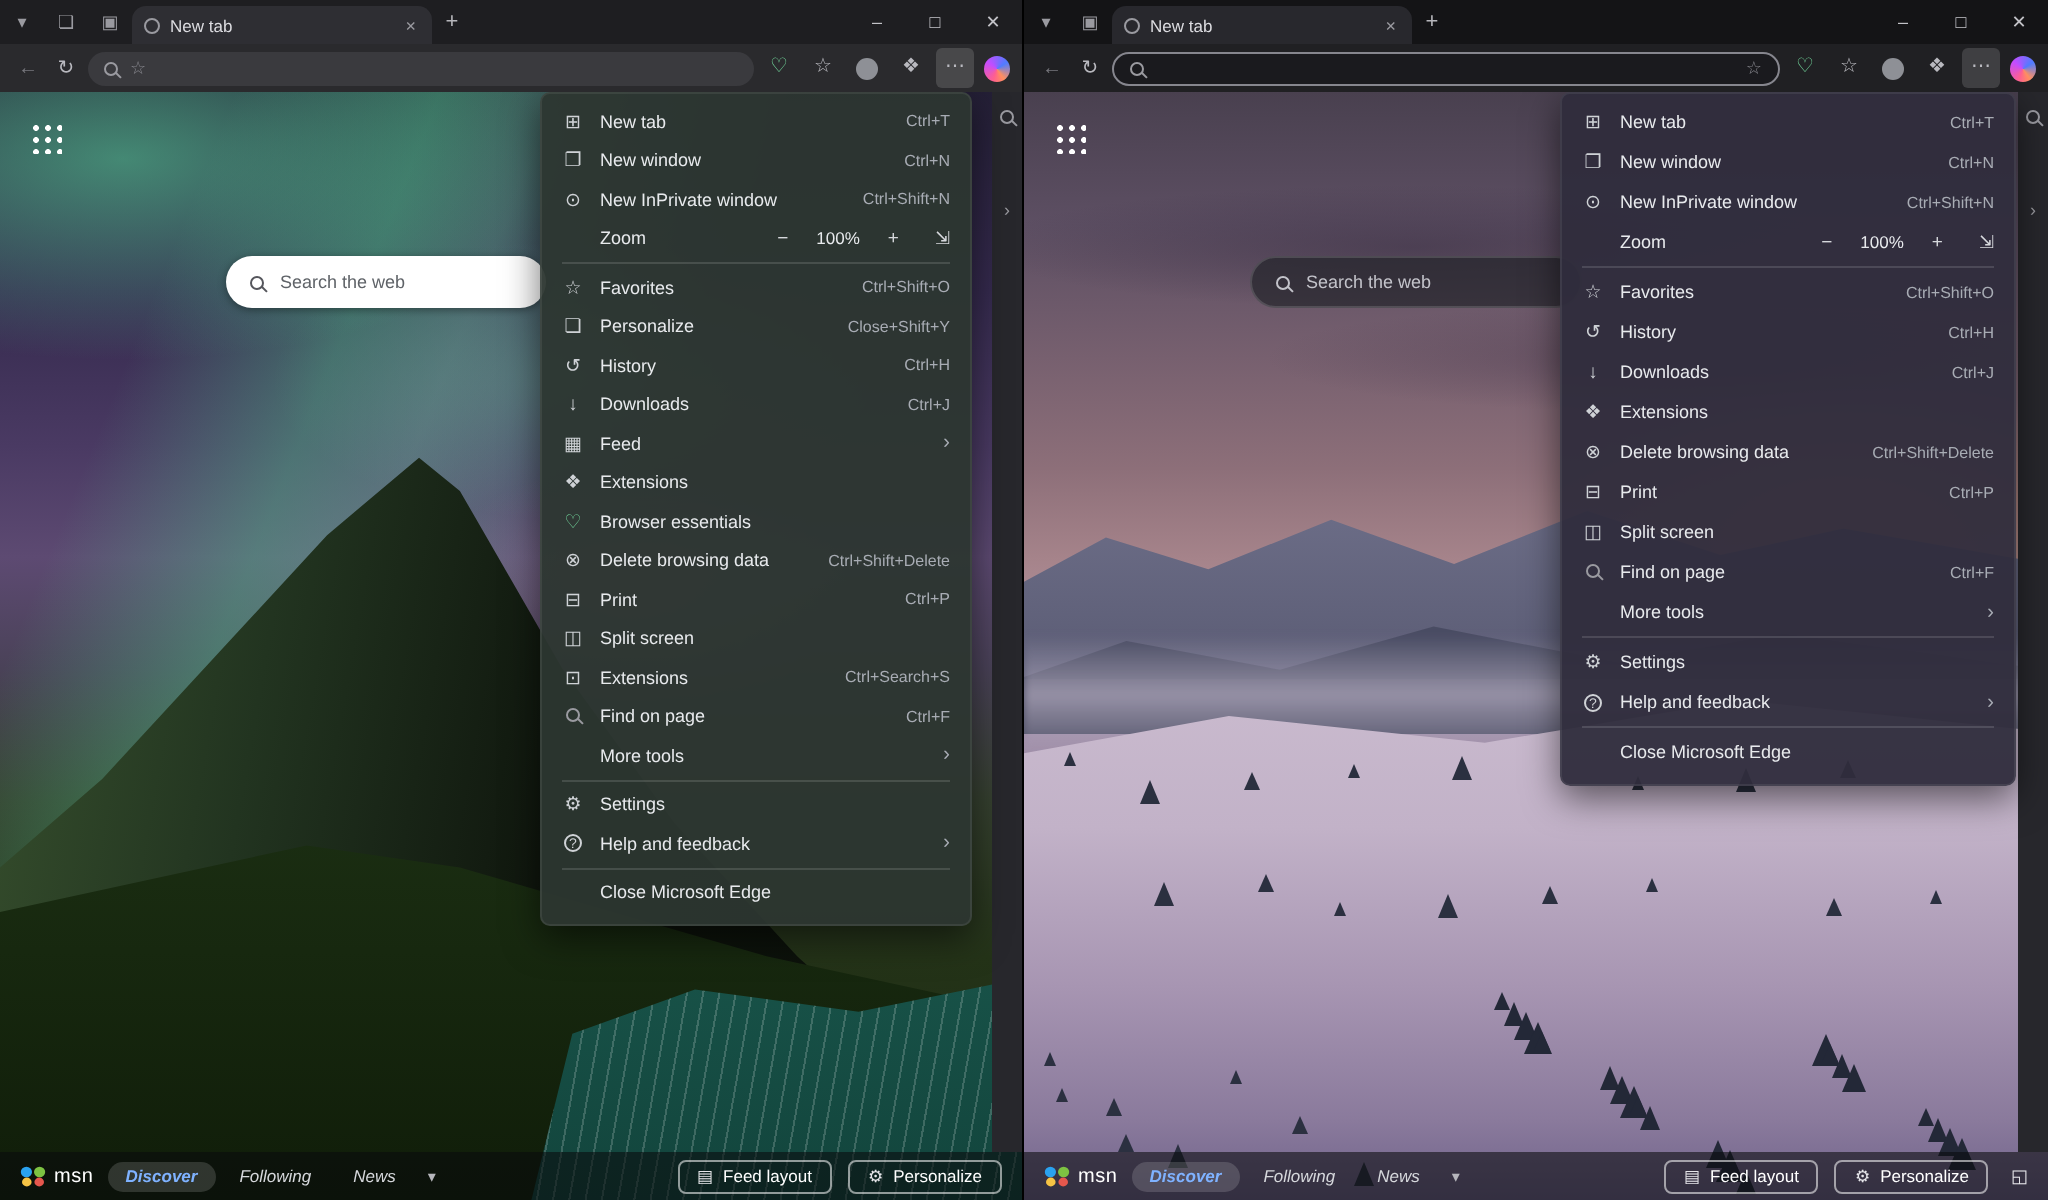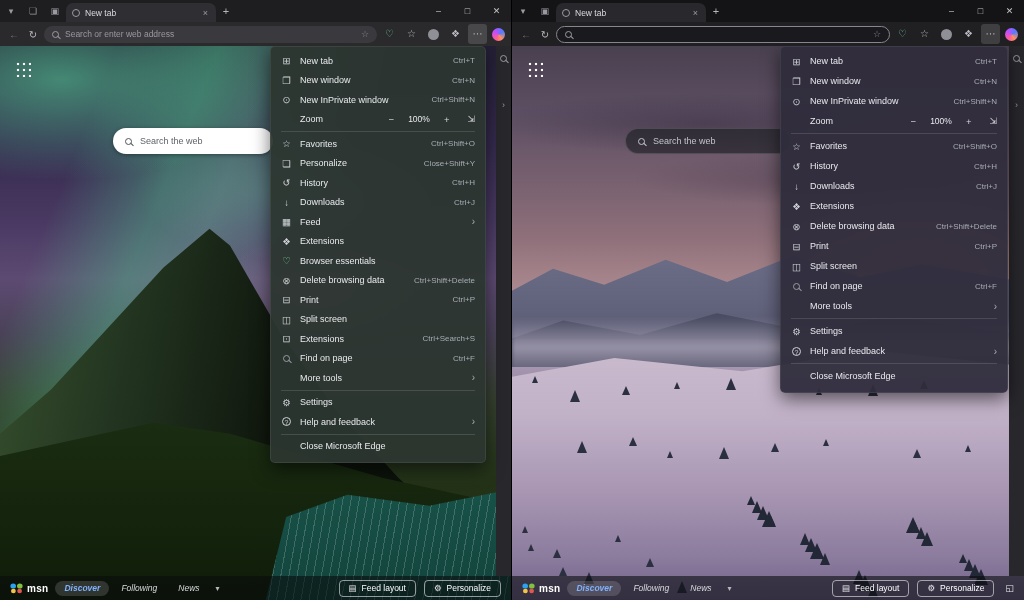--- a/index.html
+++ b/index.html
@@ -118,21 +118,21 @@
 
   
   .side-strip { position:absolute; right:0; top:0; bottom:24px; width:15px; background:#27272c; z-index:10;
       display:flex; flex-direction:column; align-items:center; padding-top:9px; gap:38px; }
   .strip-chev { color:#9a9aa0; font-size:9px; }
 
   
   .feedbar { position:absolute; left:0; right:0; bottom:0; height:24px; background:rgba(8,10,12,.58);
       display:flex; align-items:center; gap:7px; padding:0 10px; z-index:15; }
   .brand { display:flex; align-items:center; gap:4px; }
-  .brand-name { font-size:10px; font-weight:bold; color:#fff; letter-spacing:.3px; }
+  .brand-name { font-size:10px; font-weight:normal; color:#fff; letter-spacing:.3px; }
   .feed-tab { padding:2.5px 9px; border-radius:10px; font-size:8.5px; color:#d6d8dc; white-space:nowrap;font-style:italic; }
   .feed-tab.active { background:rgba(255,255,255,.15); font-weight:bold; }
   .feed-more { color:#b6b6bc; font-size:8px; }
   .fb-spacer { flex:1; }
   .feed-btn { display:flex; align-items:center; gap:5px; border:1px solid rgba(255,255,255,.55); border-radius:4px;
       padding:2.5px 9px; font-size:8.5px; color:#fff; white-space:nowrap; }
   .feed-btn .bic { font-size:8.5px; color:#e6e6ea; }
   .corner-icon { color:#e6e6ea; font-size:9px; margin-left:4px; }
 </style>
 </head>
@@ -154,21 +154,20 @@
       <span class="tb-spacer"></span>
       <span class="winctl">–</span>
       <span class="winctl">□</span>
       <span class="winctl">✕</span>
     </div>
     <div class="toolbar">
       <span class="navbtn">←</span>
       <span class="navbtn refresh">↻</span>
       <div class="addressbar">
         <span class="mag"></span>
-        <span class="addr-text">Search or enter web address</span>
         <span class="pill-star">☆</span>
       </div>
       <span class="tbicon green">♡</span>
       <span class="tbicon">☆</span>
       <span class="avatar"></span>
       <span class="tbicon">❖</span>
       <span class="tbicon active">⋯</span>
       <span class="copilot"></span>
     </div>
     <div class="content">

